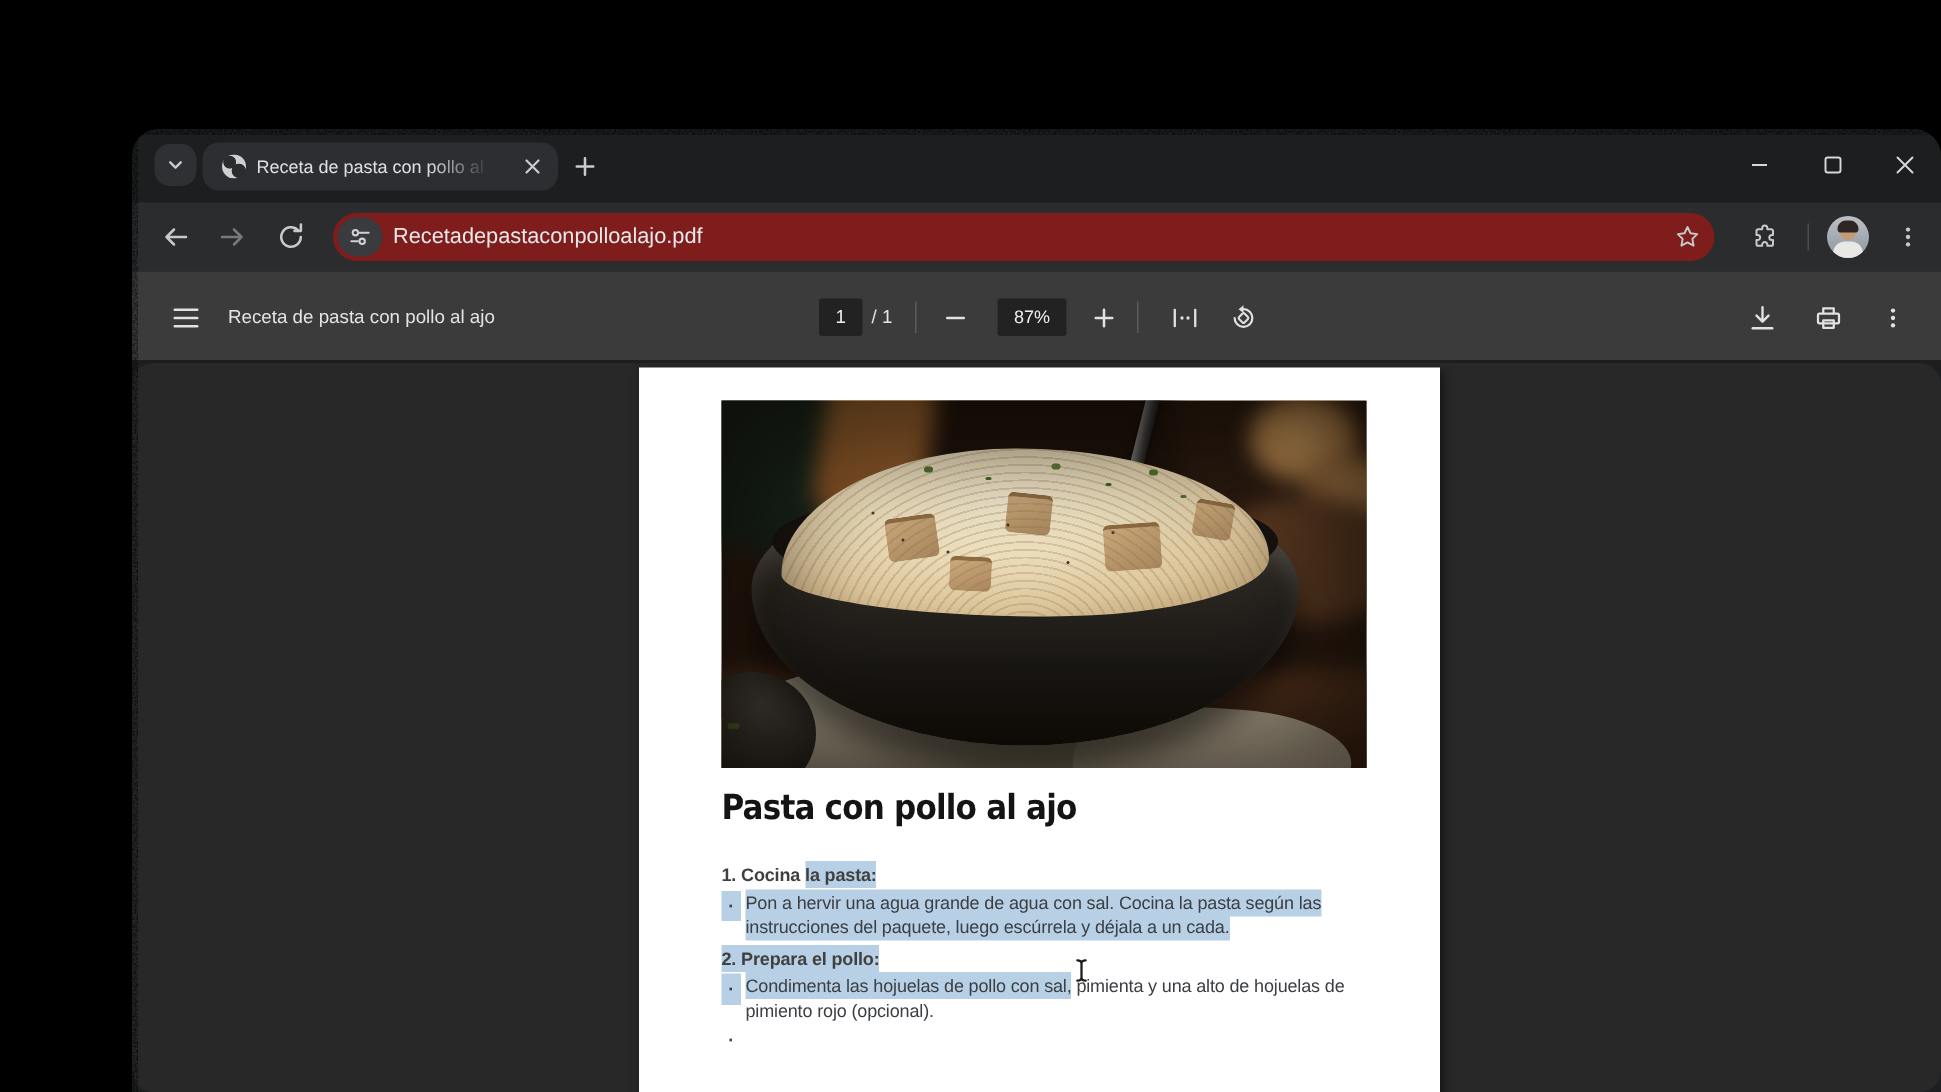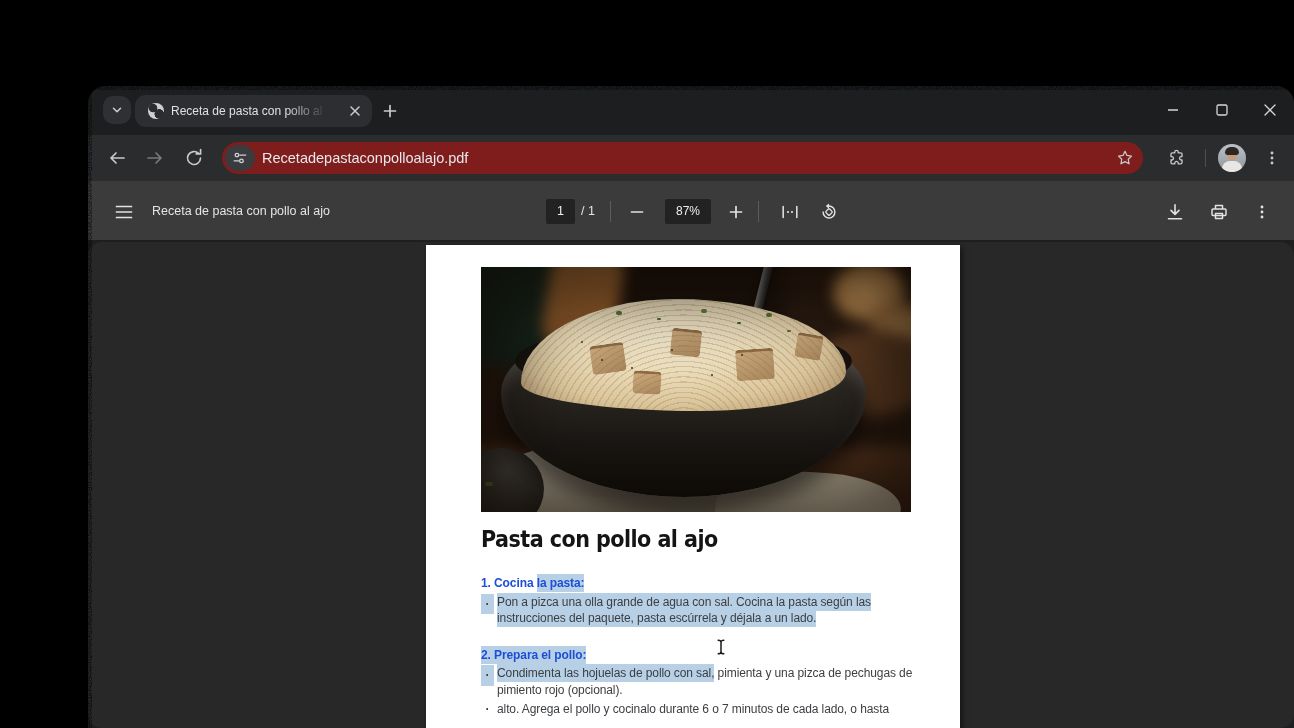--- a/index.html
+++ b/index.html
@@ -59,22 +59,22 @@
   .prbtn{position:absolute;left:1117px;top:17px;width:28px;height:28px;}
   .pmenu{position:absolute;left:1160px;top:17px;width:28px;height:28px;}
 
   
   .viewer{position:absolute;left:0;top:156px;width:100%;height:486px;background:#282828;overflow:hidden;border-radius:14px;}
   .page{position:absolute;left:338px;top:3px;width:534px;height:640px;background:#fff;box-shadow:2px 2px 6px rgba(0,0,0,.55);}
   .doctitle{position:absolute;left:55px;top:281px;margin:0;font-family:"DejaVu Sans",sans-serif;font-weight:bold;
             font-size:23px;letter-spacing:-0.6px;color:#141414;white-space:nowrap;transform:scaleX(.9);transform-origin:left center;}
   .doclines{position:absolute;left:55px;top:330px;width:445px;}
   .dline{position:relative;padding-left:16px;font-size:12px;line-height:16.5px;letter-spacing:-0.1px;color:#3b3e42;white-space:nowrap;}
-  .dline.heading{padding-left:0;font-weight:bold;color:#1d4ed8;}
-  .gap-lg{margin-top:20px;} .gap-sm{margin-top:2px;} .gap-md{margin-top:3px;}
+  .dline.heading{padding-left:0;font-weight:bold;color:#404040;}
+  .gap-lg{margin-top:4px;} .gap-sm{margin-top:2px;} .gap-md{margin-top:3px;}
   .bullet{position:absolute;left:0;top:0;width:13px;text-align:center;font-weight:bold;}
   .hl{background:#b7d0e6;padding-top:2px;padding-bottom:2px;}
   .bullet.hl{padding-top:2px;padding-bottom:2px;}
   .ibeam{position:absolute;left:626px;top:396px;}
 
   
   .photo{position:absolute;left:55px;top:22px;width:430px;height:245px;overflow:hidden;background:#281a10;}
   .ph-blur{position:absolute;inset:-12px;filter:blur(7px);}
   .ph-blur span{position:absolute;display:block;}
   .b-bottle{left:-5px;top:-12px;width:90px;height:125px;background:#16241b;border-radius:30px;transform:rotate(8deg);}
@@ -303,27 +303,26 @@
               <span class="chunk c5"></span>
             <span class="parsley"></span>
             <span class="pepper"></span>
           </div>
           <div class="vig"></div>
         </div>
 
         <h1 class="doctitle">Pasta con pollo al ajo</h1>
         <div class="doclines">
             <div class="dline heading"><span>1. Cocina </span><span class="hl">la pasta:</span></div>
-            <div class="dline body gap-sm"><span class="bullet hl">·</span><span class="hl">Pon a pizca una olla grande de agua con sal. Cocina la pasta según las</span></div>
-            <div class="dline body"><span class="hl">instrucciones del paquete, pasta escúrrela y déjala a un lado.</span></div>
+            <div class="dline body gap-sm"><span class="bullet hl">·</span><span class="hl">Pon a hervir una agua grande de agua con sal. Cocina la pasta según las</span></div>
+            <div class="dline body"><span class="hl">instrucciones del paquete, luego escúrrela y déjala a un cada.</span></div>
             <div class="dline heading gap-lg"><span class="hl">2. Prepara el pollo:</span></div>
-            <div class="dline body gap-sm"><span class="bullet hl">·</span><span class="hl">Condimenta las hojuelas de pollo con sal,</span><span> pimienta y una pizca de pechugas de</span></div>
+            <div class="dline body gap-sm"><span class="bullet hl">·</span><span class="hl">Condimenta las hojuelas de pollo con sal,</span><span> pimienta y una alto de hojuelas de</span></div>
             <div class="dline body"><span>pimiento rojo (opcional).</span></div>
             <div class="dline body gap-md"><span class="bullet">·</span></div>
-            <div class="dline body"><span>alto. Agrega el pollo y cocinalo durante 6 o 7 minutos de cada lado, o hasta</span></div>
           </div>
       </div>
 
       <svg class="ibeam" width="14" height="18" viewBox="0 0 14 18">
         <path d="M4.2 2.2c1.9 0 2.8.7 2.8 2.1v9.4c0 1.4-.9 2.1-2.8 2.1M9.8 2.2c-1.9 0-2.8.7-2.8 2.1v9.4c0 1.4.9 2.1 2.8 2.1" fill="none" stroke="#1b1b1b" stroke-width="1.5" stroke-linecap="round"></path>
       </svg>
     </div>
   </div>
 
   <svg class="noise noise-top" width="1294" height="26">

